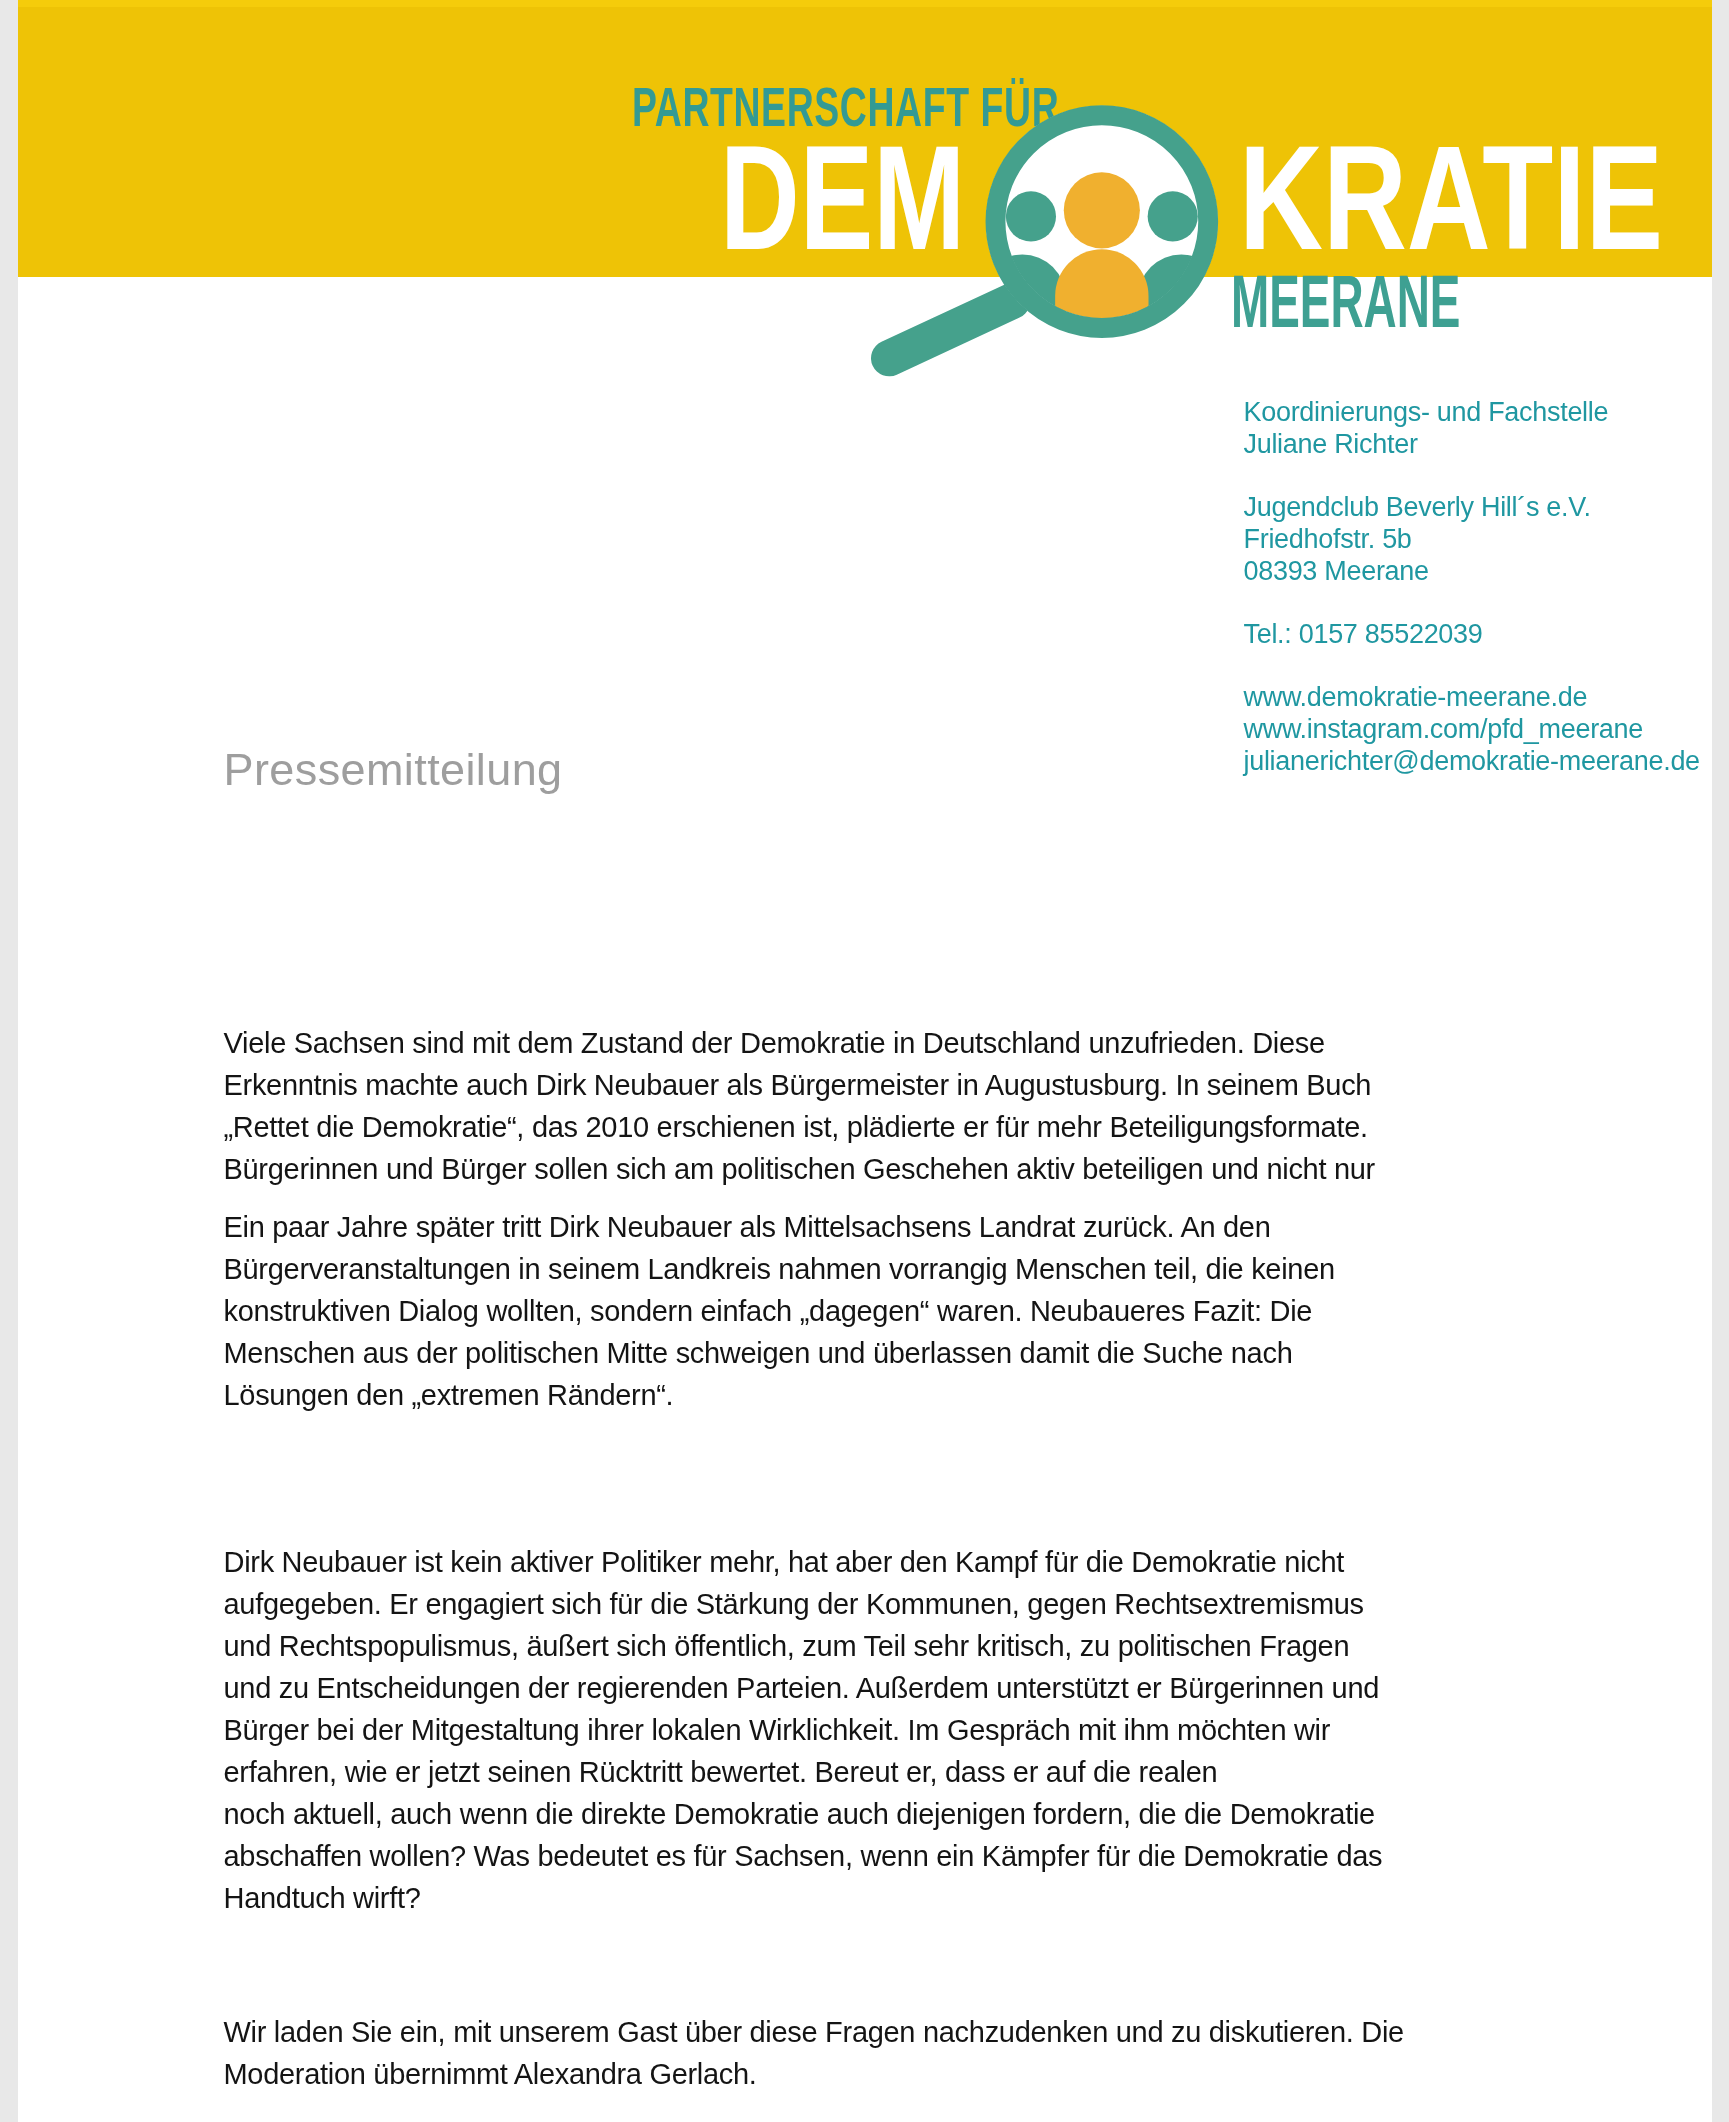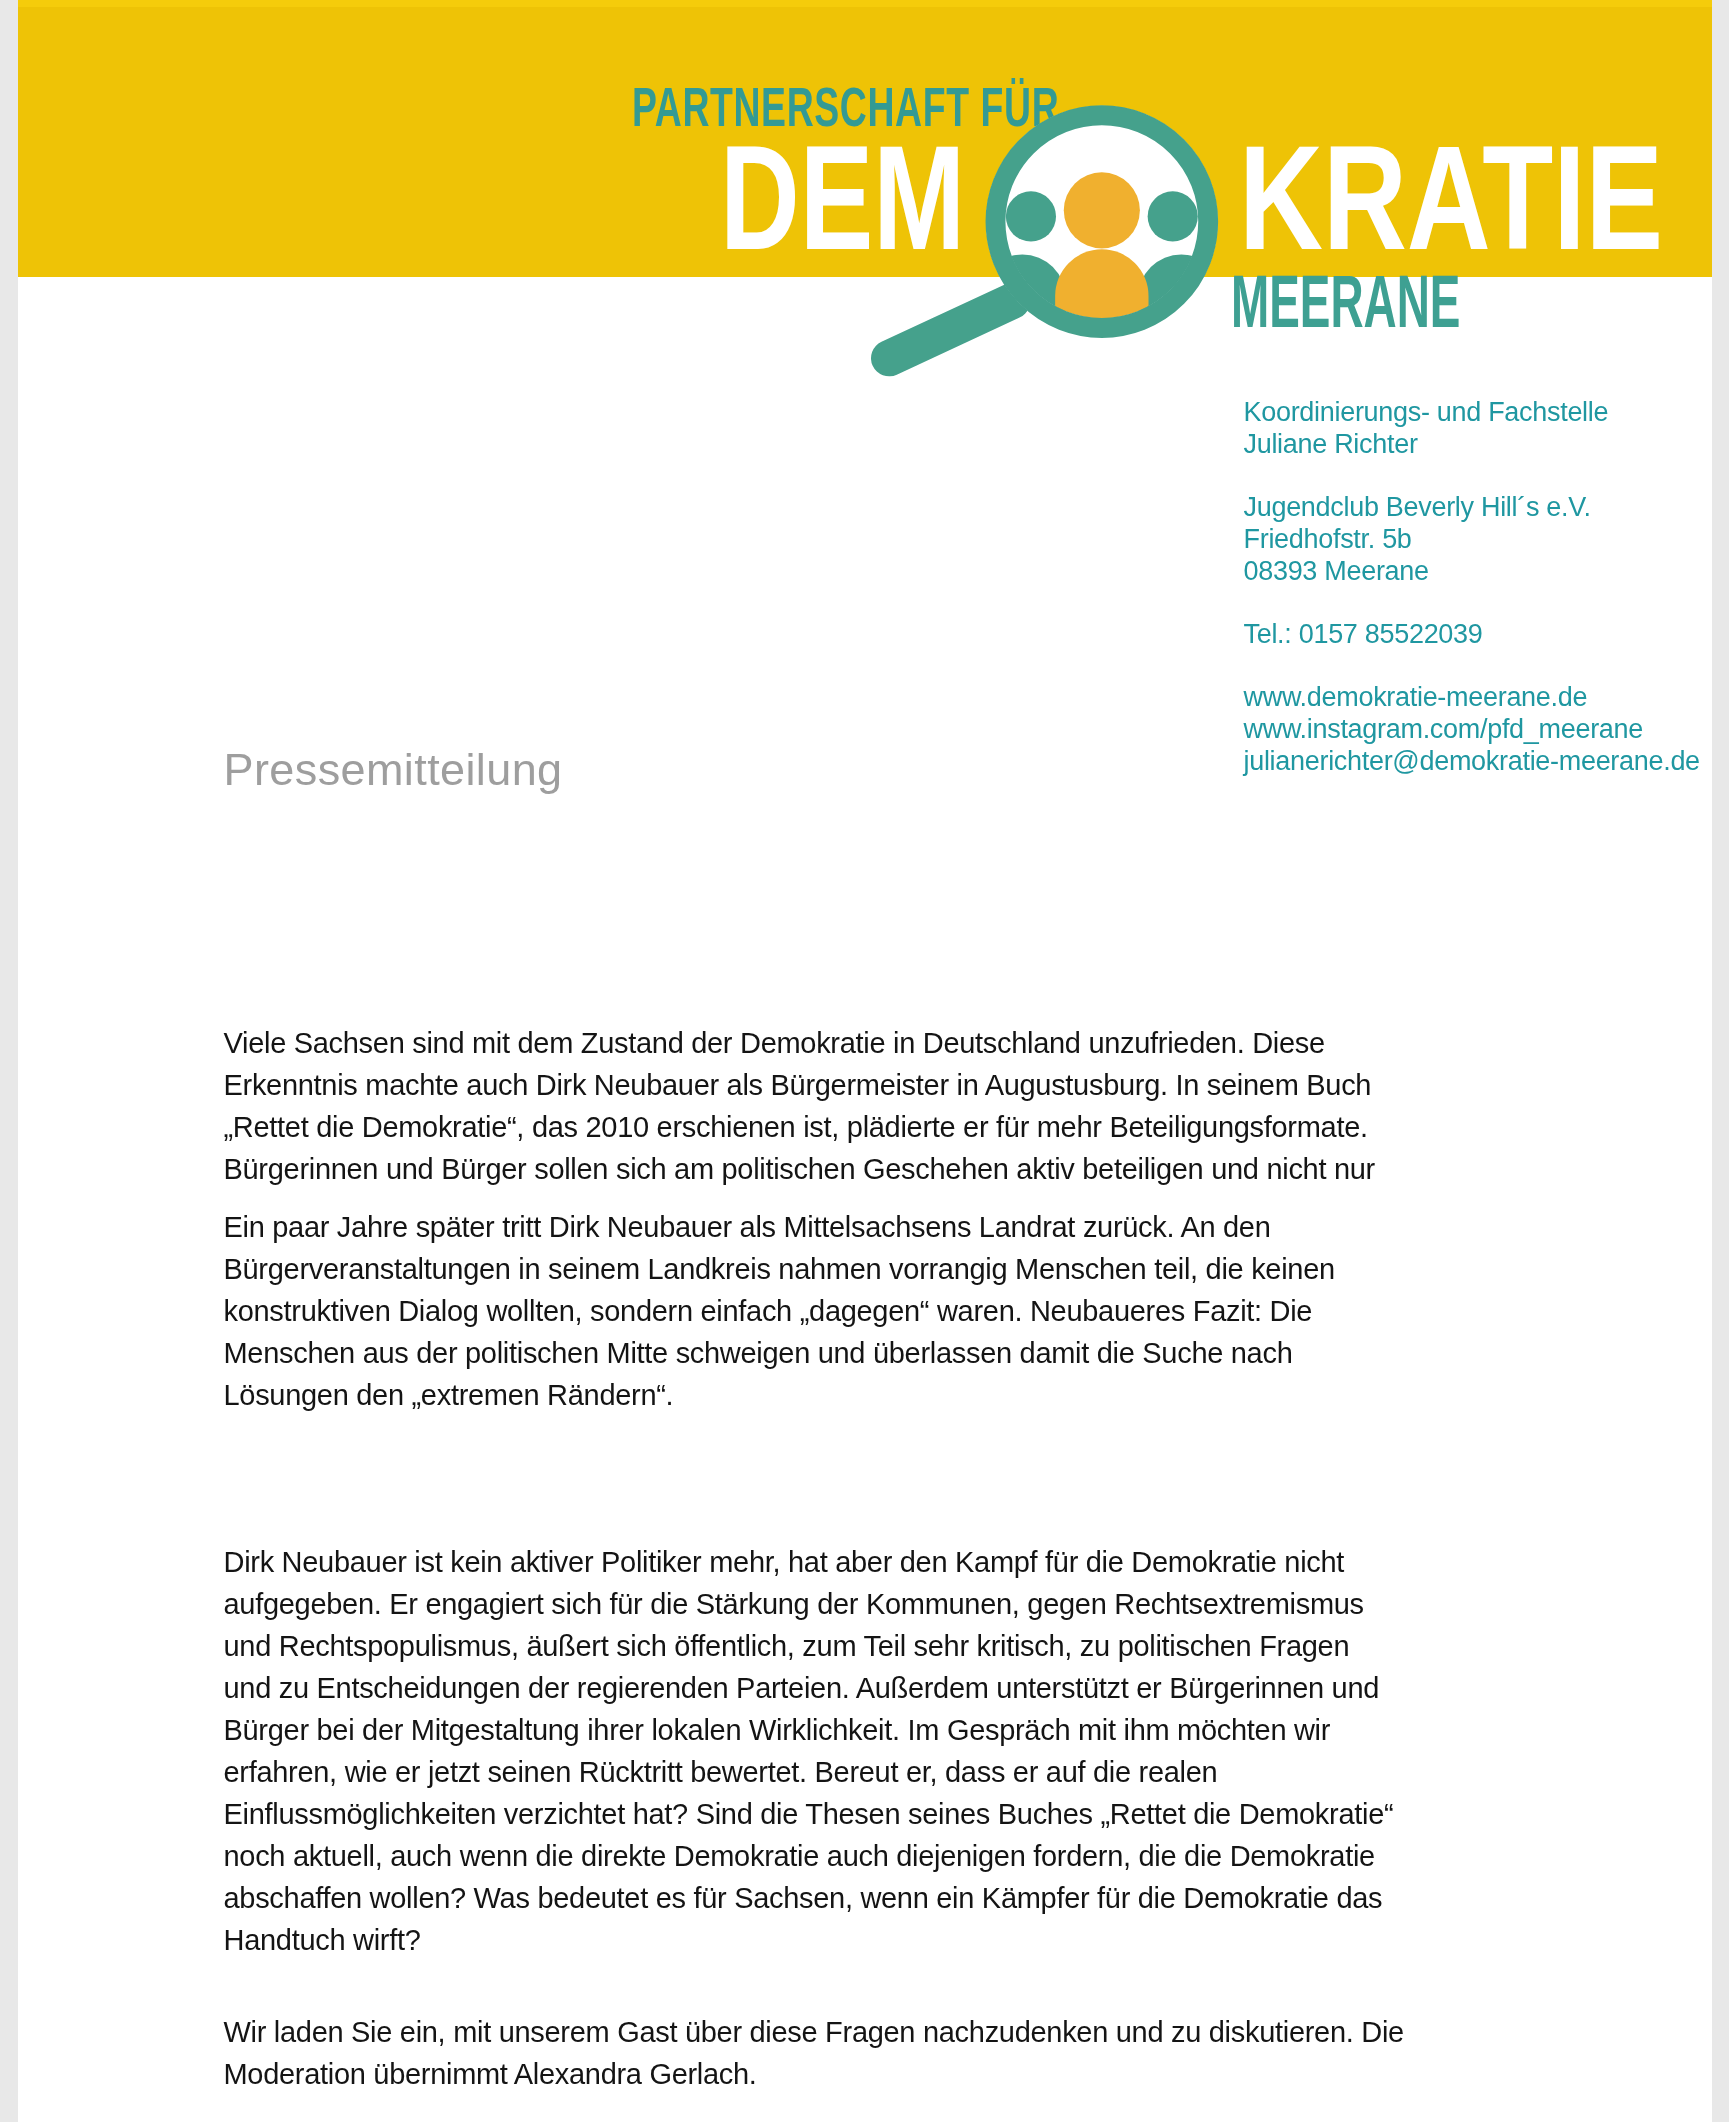--- a/index.html
+++ b/index.html
@@ -129,21 +129,20 @@
       <div class="line">Menschen aus der politischen Mitte schweigen und überlassen damit die Suche nach</div>
       <div class="line">Lösungen den „extremen Rändern“.</div>
     </div>
   <div class="para p3">
       <div class="line">Dirk Neubauer ist kein aktiver Politiker mehr, hat aber den Kampf für die Demokratie nicht</div>
       <div class="line">aufgegeben. Er engagiert sich für die Stärkung der Kommunen, gegen Rechtsextremismus</div>
       <div class="line">und Rechtspopulismus, äußert sich öffentlich, zum Teil sehr kritisch, zu politischen Fragen</div>
       <div class="line">und zu Entscheidungen der regierenden Parteien. Außerdem unterstützt er Bürgerinnen und</div>
       <div class="line">Bürger bei der Mitgestaltung ihrer lokalen Wirklichkeit. Im Gespräch mit ihm möchten wir</div>
       <div class="line">erfahren, wie er jetzt seinen Rücktritt bewertet. Bereut er, dass er auf die realen</div>
-      <div class="line">Einflussmöglichkeiten verzichtet hat? Sind die Thesen seines Buches „Rettet die Demokratie“</div>
       <div class="line">noch aktuell, auch wenn die direkte Demokratie auch diejenigen fordern, die die Demokratie</div>
       <div class="line">abschaffen wollen? Was bedeutet es für Sachsen, wenn ein Kämpfer für die Demokratie das</div>
       <div class="line">Handtuch wirft?</div>
     </div>
   <div class="para p4">
       <div class="line">Wir laden Sie ein, mit unserem Gast über diese Fragen nachzudenken und zu diskutieren. Die</div>
       <div class="line">Moderation übernimmt Alexandra Gerlach.</div>
     </div>
 
 </div>

